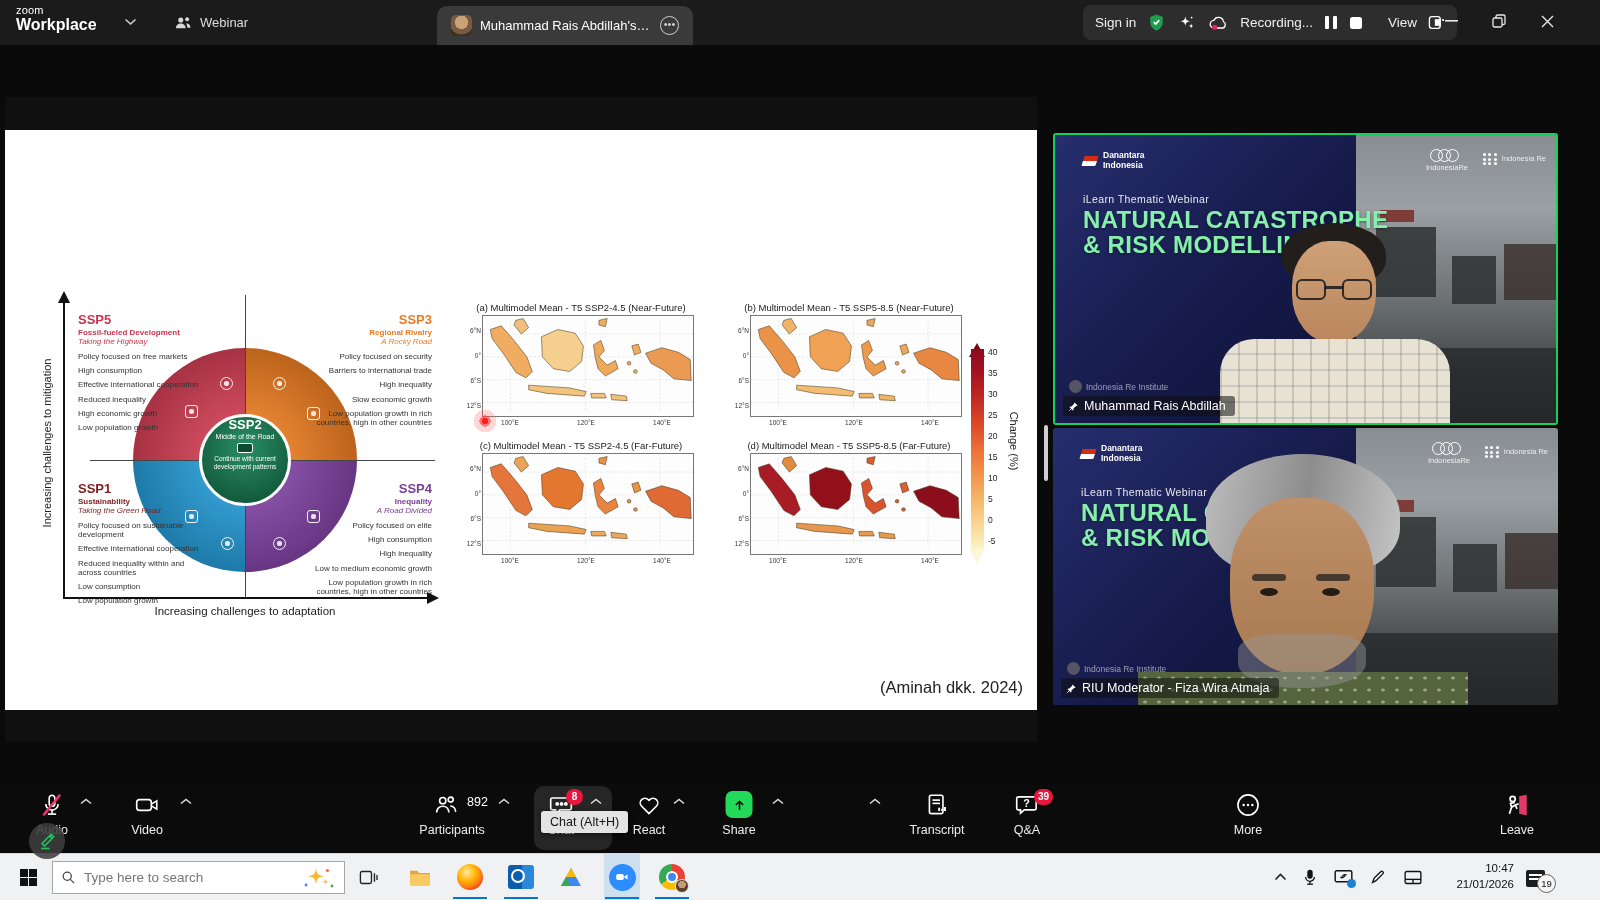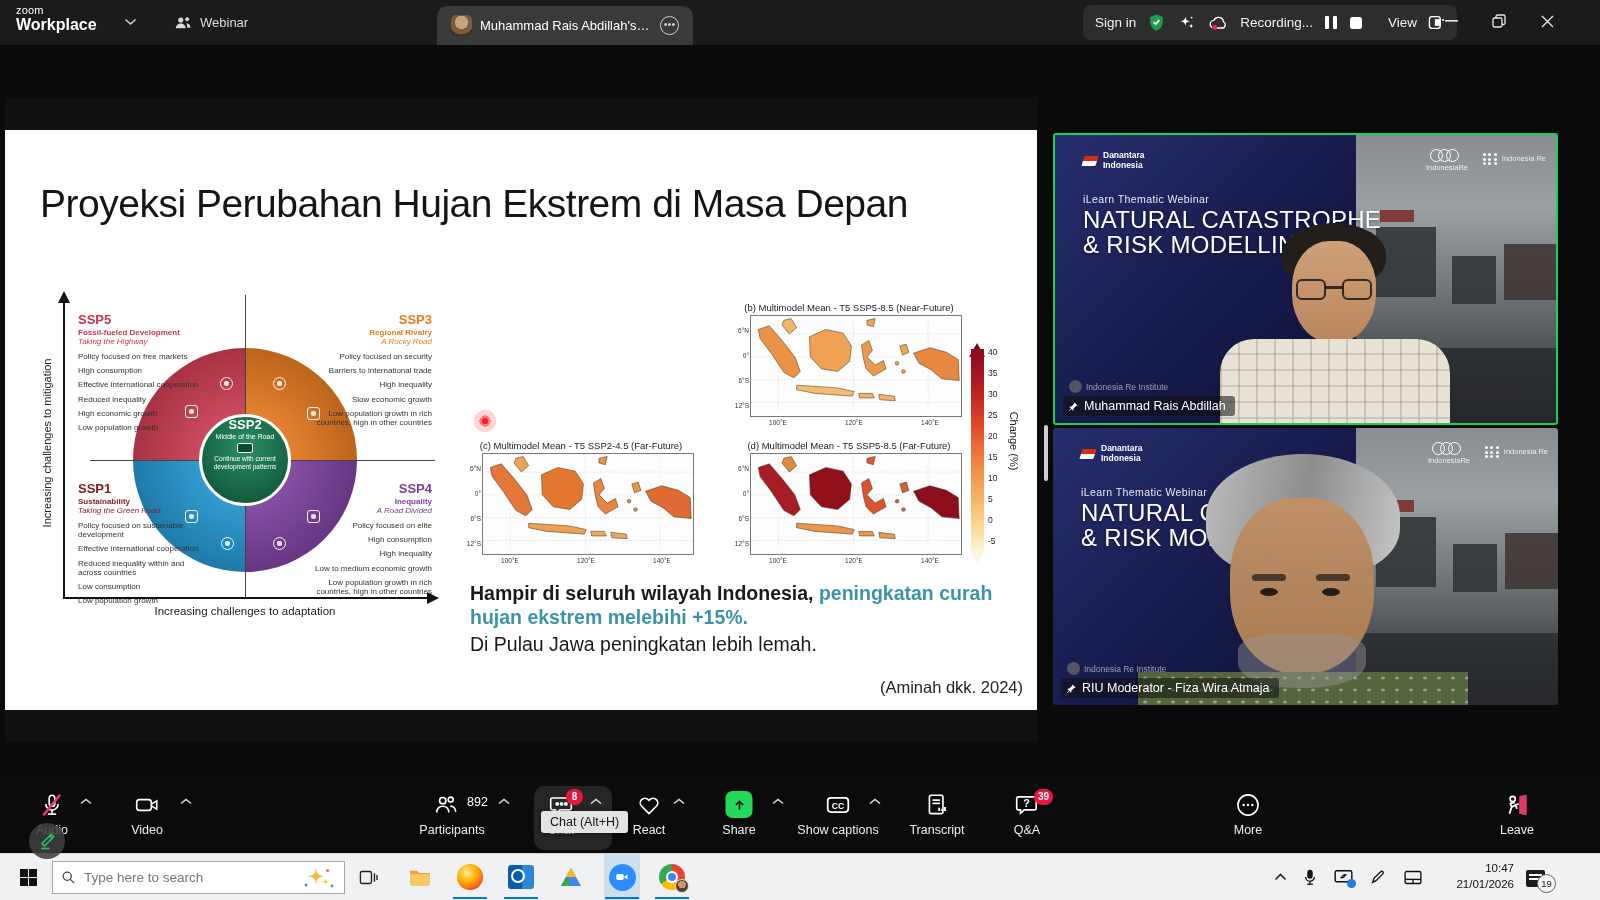--- a/index.html
+++ b/index.html
@@ -91,21 +91,21 @@
 
   .pencil-fab{position:absolute;left:24px;top:726px;width:36px;height:36px;border-radius:50%;background:rgba(62,62,62,.88);display:flex;align-items:center;justify-content:center;cursor:pointer;z-index:9}
 
   
   .vpanel{position:absolute;left:1053px;width:505px;background:#11142e;overflow:hidden;border-radius:3px}
   .vpanel.active{border:2px solid var(--accent-green)}
   .v-bg-left{position:absolute;left:0;top:0;width:62%;height:100%;background:linear-gradient(135deg,#262e6e,#161a4a 55%,#0d1033)}
   .v-bg-right{position:absolute;right:0;top:0;width:40%;height:100%;background:linear-gradient(#878d90,#9aa0a3 25%,#6f7477 55%,#45494b 80%,#333638)}
   .bld{position:absolute;background:#2e3133;opacity:.85}
   .v-eyebrow{position:absolute;left:28px;top:58px;color:#e8e8f2;font-size:10.5px;letter-spacing:.4px;z-index:1}
-  .v-title{position:absolute;left:28px;top:72px;color:#ffffff;font-size:24px;font-weight:normal;letter-spacing:.3px;line-height:1.06;z-index:1;text-shadow:0 1px 3px rgba(0,0,0,.4)}
+  .v-title{position:absolute;left:28px;top:72px;color:#86efac;font-size:24px;font-weight:bold;letter-spacing:.3px;line-height:1.06;z-index:1;text-shadow:0 1px 3px rgba(0,0,0,.4)}
   .brand{position:absolute;left:28px;top:16px;z-index:1;display:flex;gap:6px;align-items:center}
   .brand .flag{width:14px;height:10px;background:linear-gradient(180deg,#d42e12 50%,#fff 50%);transform:skewX(-18deg);border-radius:1px}
   .brand .btxt{color:#fff;font-size:8.5px;font-weight:bold;line-height:1.15}
   .logo-right{position:absolute;right:88px;top:14px;z-index:1;text-align:center}
   .rings{display:flex;justify-content:center}
   .rings i{width:13px;height:13px;border:1.6px solid #fff;border-radius:50%;margin-left:-5px}
   .logo-right .ltxt{color:#eee;font-size:7.5px;margin-top:1px}
   .logo-right2{position:absolute;right:10px;top:18px;z-index:1;display:flex;gap:4px;align-items:center}
   .dots3{display:grid;grid-template-columns:repeat(3,4px);grid-gap:1.5px}
   .dots3 i{width:3px;height:3px;background:#fff;border-radius:50%}
@@ -279,21 +279,20 @@
     </div>
     <div class="winbtn" style="left:1524px">
       <svg width="13" height="13">
           <path d="M1,1 L12,12 M12,1 L1,12" stroke="#e8e8e8" stroke-width="1.4"></path>
         </svg>
     </div>
   </div>
 
   <div class="share-wrap">
     <div class="slide">
-      <div class="slide-title">Proyeksi Perubahan Hujan Ekstrem di Masa Depan</div>
 
       <div class="ssp">
         <div class="circle"></div>
 
         <span class="q-icon" style="left:150px;top:120px"></span>
         <span class="q-icon round" style="left:185px;top:92px"></span>
         <span class="q-icon round" style="left:238px;top:92px"></span>
         <span class="q-icon" style="left:272px;top:122px"></span>
         <span class="q-icon" style="left:150px;top:225px"></span>
         <span class="q-icon round" style="left:186px;top:252px"></span>
@@ -356,20 +355,36 @@
           <ul>
             <li>Policy focused on elite</li>
             <li>High consumption</li>
             <li>High inequality</li>
             <li>Low to medium economic growth</li>
             <li>Low population growth in rich countries, high in other countries</li>
           </ul>
         </div>
       </div>
 
+      <div class="map-panel map-a" style="left:461px;top:172px">
+        <div class="map-title">(a) Multimodel Mean - T5 SSP2-4.5 (Near-Future)</div>
+        <div class="map-plot">
+          <svg viewBox="0 0 230 100">
+              <use href="#mapgrid"></use>
+              <use href="#indo"></use>
+            </svg>
+          <span class="lat" style="top:11px">6°N</span>
+          <span class="lat" style="top:36px">0°</span>
+          <span class="lat" style="top:61px">6°S</span>
+          <span class="lat" style="top:86px">12°S</span>
+          <span class="lon" style="left:14px">100°E</span>
+          <span class="lon" style="left:90px">120°E</span>
+          <span class="lon" style="left:166px">140°E</span>
+        </div>
+      </div>
       <div class="map-panel map-b" style="left:729px;top:172px">
         <div class="map-title">(b) Multimodel Mean - T5 SSP5-8.5 (Near-Future)</div>
         <div class="map-plot">
           <svg viewBox="0 0 230 100">
               <use href="#mapgrid"></use>
               <use href="#indo"></use>
             </svg>
           <span class="lat" style="top:11px">6°N</span>
           <span class="lat" style="top:36px">0°</span>
           <span class="lat" style="top:61px">6°S</span>
@@ -424,26 +439,20 @@
         <span class="cb-tick" style="top:117px">15</span>
         <span class="cb-tick" style="top:138px">10</span>
         <span class="cb-tick" style="top:159px">5</span>
         <span class="cb-tick" style="top:180px">0</span>
         <span class="cb-tick" style="top:201px">-5</span>
         <span class="cb-label">Change (%)</span>
       </div>
 
       <div class="laser"></div>
 
-      <div class="finding">
-        <div>
-          <span class="b">Hampir di seluruh wilayah Indonesia, </span><span class="teal">peningkatan curah hujan ekstrem melebihi +15%.</span>
-        </div>
-        <div class="n">Di Pulau Jawa peningkatan lebih lemah.</div>
-      </div>
       <div class="citation">(Aminah dkk. 2024)</div>
     </div>
 
     <div class="pencil-fab">
       <svg width="20" height="20" viewBox="0 0 24 24" fill="none" stroke="#21c55d" stroke-width="2">
         <path d="M6,15 L15,6 L18,9 L9,18 Z M15,6 L17,4 L20,7 L18,9"></path>
           <line x1="5" y1="21" x2="15" y2="21"></line>
       </svg>
     </div>
   </div>
@@ -647,27 +656,20 @@
             <line x1="12" y1="19" x2="12" y2="7"></line>
             <polyline points="6.5,12 12,6.5 17.5,12"></polyline>
           </svg>
       </div>
       <div class="zt-label">Share</div>
     </div>
     <svg class="zt-chev" style="left:772px" width="12" height="7">
         <polyline points="1,5.5 6,1.5 11,5.5" fill="none" stroke="#ddd" stroke-width="1.5"></polyline>
       </svg>
 
-    <div class="zt-item" style="left:783px;width:110px">
-      <svg class="zt-icon" width="26" height="26" viewBox="0 0 24 24">
-        <rect x="2.5" y="5.5" width="19" height="13" rx="3" fill="none" stroke="#fff" stroke-width="1.6"></rect>
-        <text x="12" y="15.5" font-size="8" font-weight="bold" fill="#fff" text-anchor="middle" font-family="Liberation Sans,sans-serif">CC</text>
-      </svg>
-      <div class="zt-label">Show captions</div>
-    </div>
     <svg class="zt-chev" style="left:869px" width="12" height="7">
         <polyline points="1,5.5 6,1.5 11,5.5" fill="none" stroke="#ddd" stroke-width="1.5"></polyline>
       </svg>
 
     <div class="zt-item" style="left:892px;width:90px">
       <svg class="zt-icon" width="26" height="26" viewBox="0 0 24 24" fill="none" stroke="#fff" stroke-width="1.5">
         <rect x="5" y="3" width="12.5" height="17" rx="1.8"></rect>
           <line x1="7.8" y1="7.5" x2="14.8" y2="7.5"></line>
           <line x1="7.8" y1="10.5" x2="14.8" y2="10.5"></line>
         <line x1="14" y1="17.5" x2="14" y2="14.5" stroke-width="1.8"></line>

